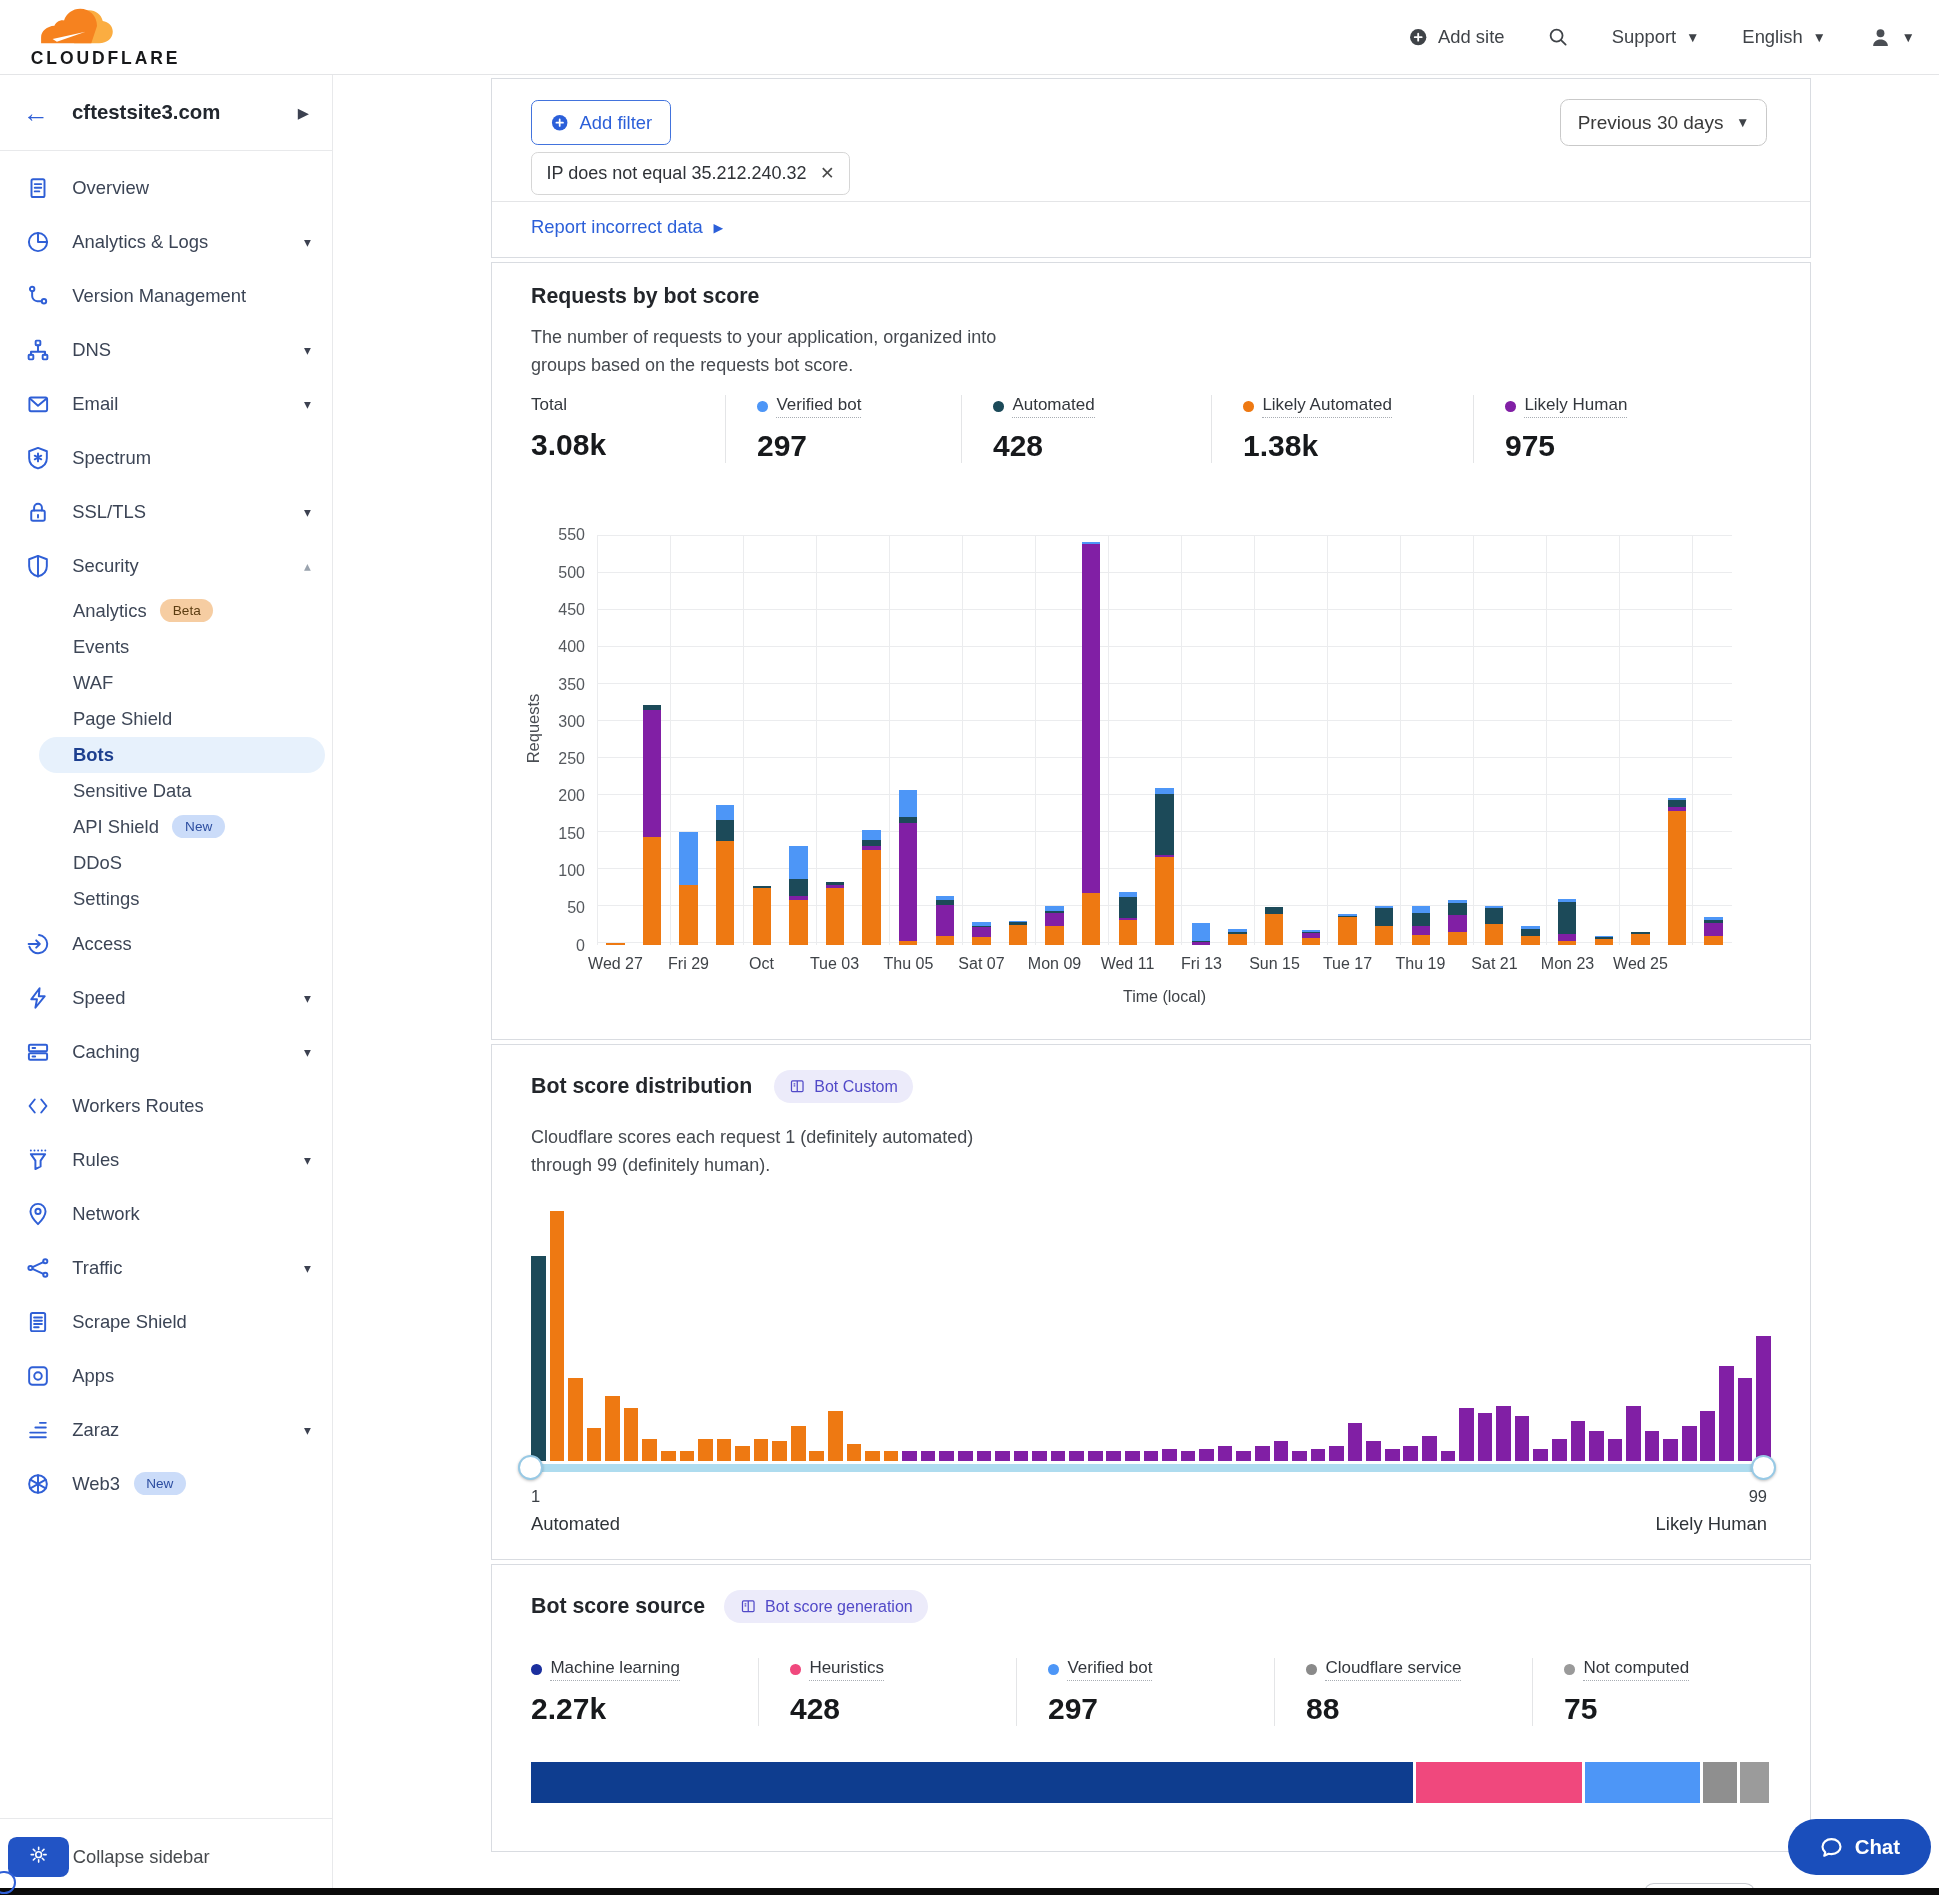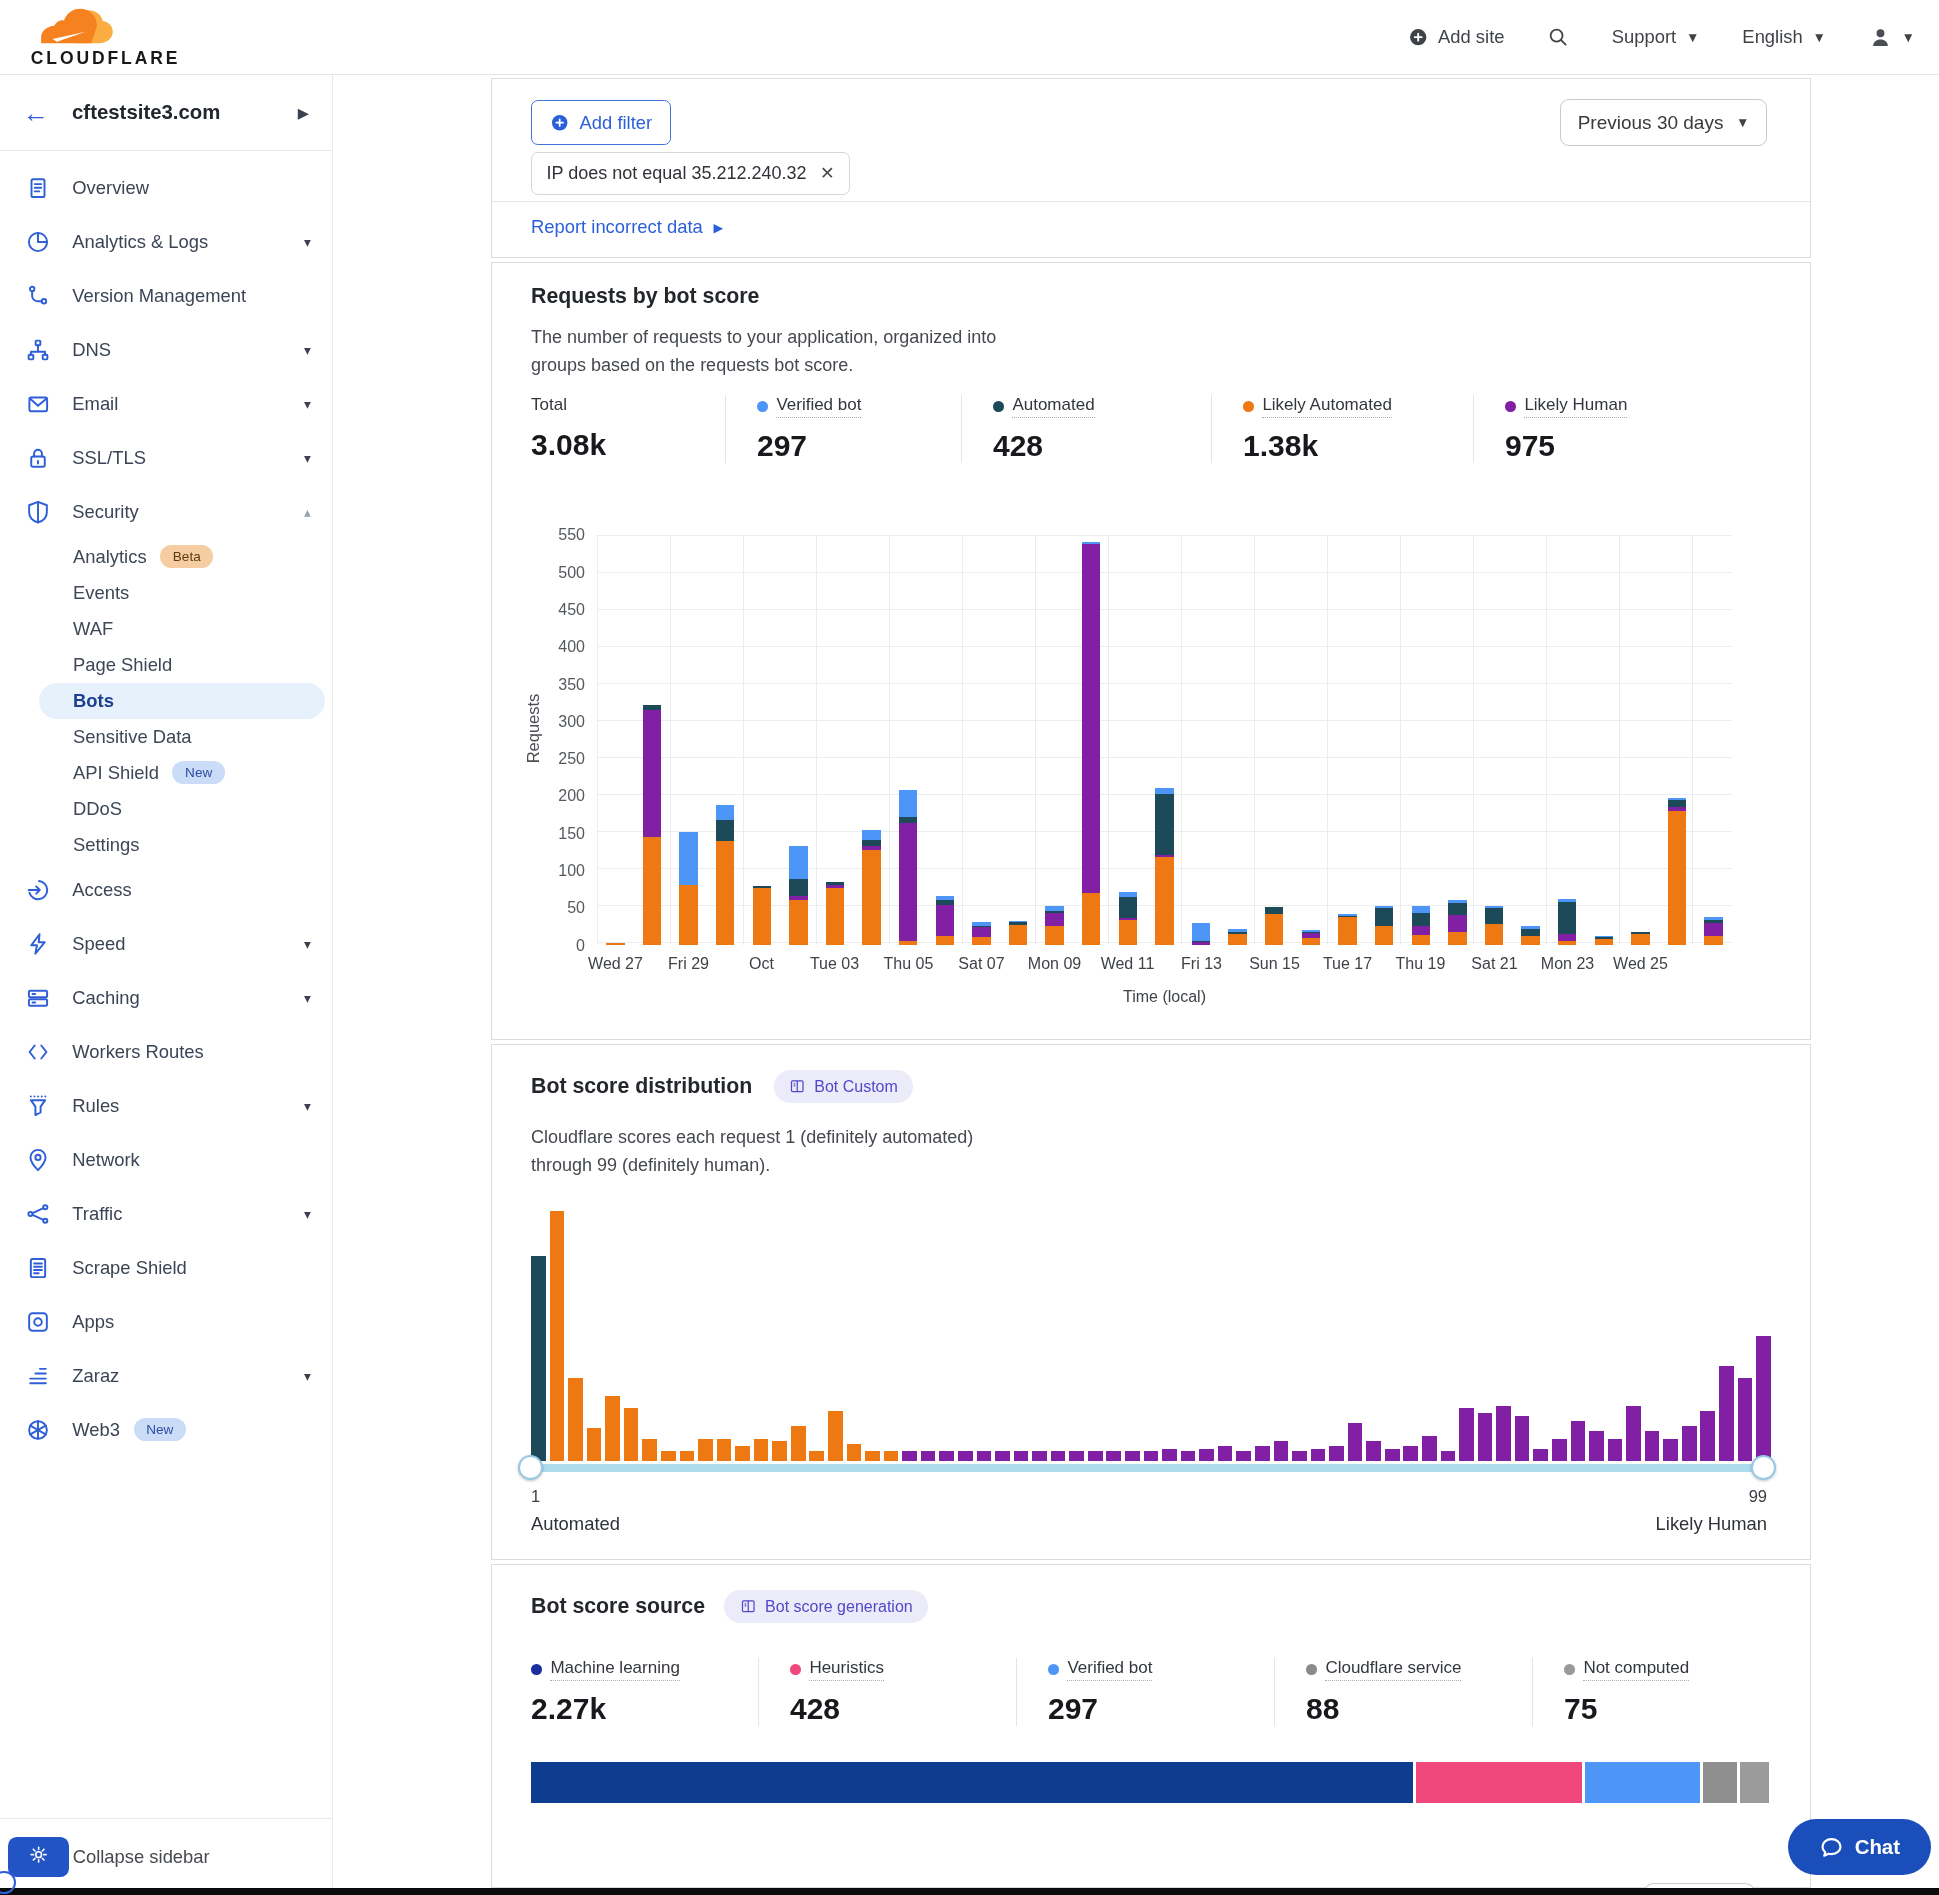--- a/index.html
+++ b/index.html
@@ -37,21 +37,21 @@
   .sidebar-footer{position:absolute;left:0;right:0;bottom:0;height:77px;border-top:1px solid #E8E9EB;display:flex;align-items:center;padding:0 7.8px;box-sizing:border-box;background:#fff;}
   .gear-btn{width:61px;height:40px;background:#2254C5;border-radius:8.7px;display:flex;align-items:center;justify-content:center;color:#fff;cursor:pointer;}
   .gear-btn svg{width:21.3px;height:21.3px;}
   .collapse-label{font-size:18.4px;color:#46494D;margin-left:3.9px;}
 
   
   .card{position:absolute;left:491px;width:1320px;background:#fff;border:1px solid #D9DCE1;box-sizing:border-box;}
   .card-a{top:78px;height:180px;}
   .card-b{top:262px;height:778px;}
   .card-c{top:1044px;height:516px;}
-  .card-d{top:1564px;height:324px;}
+  .card-d{top:1564px;height:288px;}
   .card-title{font-size:21.3px;font-weight:bold;color:#23262B;}
 
   
   .add-filter-btn{position:absolute;left:39px;top:21.3px;height:43px;border:1.5px solid #4273DD;border-radius:6.8px;background:#fff;
                   color:#2B5FD9;font-size:18.4px;display:flex;align-items:center;gap:10.7px;padding:0 17.5px;cursor:pointer;}
   .plus-ic svg{width:19.4px;height:19.4px;display:block;}
   .filter-chip{position:absolute;left:39px;top:73px;height:41px;border:1px solid #D6D6D6;border-radius:6.8px;
                font-size:18px;color:#2F3237;display:flex;align-items:center;padding:0 14.6px;gap:13.6px;background:#fff;}
   .chip-x{color:#4A4A4A;font-size:17.5px;cursor:pointer;}
   .range-btn{position:absolute;right:43px;top:20.4px;height:45px;border:1px solid #C9C9C9;border-radius:8.7px;background:#fff;
@@ -219,20 +219,29 @@
         </div>
         <div class="nav-item">
           <span class="nicon">
             <svg viewBox="0 0 20 20" fill="none" stroke="currentColor" stroke-width="1.5" stroke-linecap="round" stroke-linejoin="round">
               <rect x="3.4" y="5" width="13.6" height="10.5" rx="1.2"></rect>
               <path d="M4 6l6 5.4L16.4 6"></path>
             </svg>
           </span>
           <span class="nlabel">Email</span>
           <span class="chev">▾</span>
+        </div>
+        <div class="nav-item">
+          <span class="nicon">
+            <svg viewBox="0 0 20 20" fill="none" stroke="currentColor" stroke-width="1.5" stroke-linecap="round" stroke-linejoin="round">
+              <path d="M10 2.2l6.8 2.6v5.4c0 4.2-3 6.8-6.8 7.8-3.8-1-6.8-3.6-6.8-7.8V4.8z"></path>
+              <path d="M10 6.6v6M7.5 8.2l5 2.8M12.5 8.2l-5 2.8"></path>
+            </svg>
+          </span>
+          <span class="nlabel">Spectrum</span>
         </div>
         <div class="nav-item">
           <span class="nicon">
             <svg viewBox="0 0 20 20" fill="none" stroke="currentColor" stroke-width="1.5" stroke-linecap="round" stroke-linejoin="round">
               <rect x="4.8" y="8.8" width="10.4" height="8" rx="1.4"></rect>
               <path d="M7 8.8V6.6a3 3 0 0 1 6 0v2.2M10 12.2v2"></path>
             </svg>
           </span>
           <span class="nlabel">SSL/TLS</span>
           <span class="chev">▾</span>

